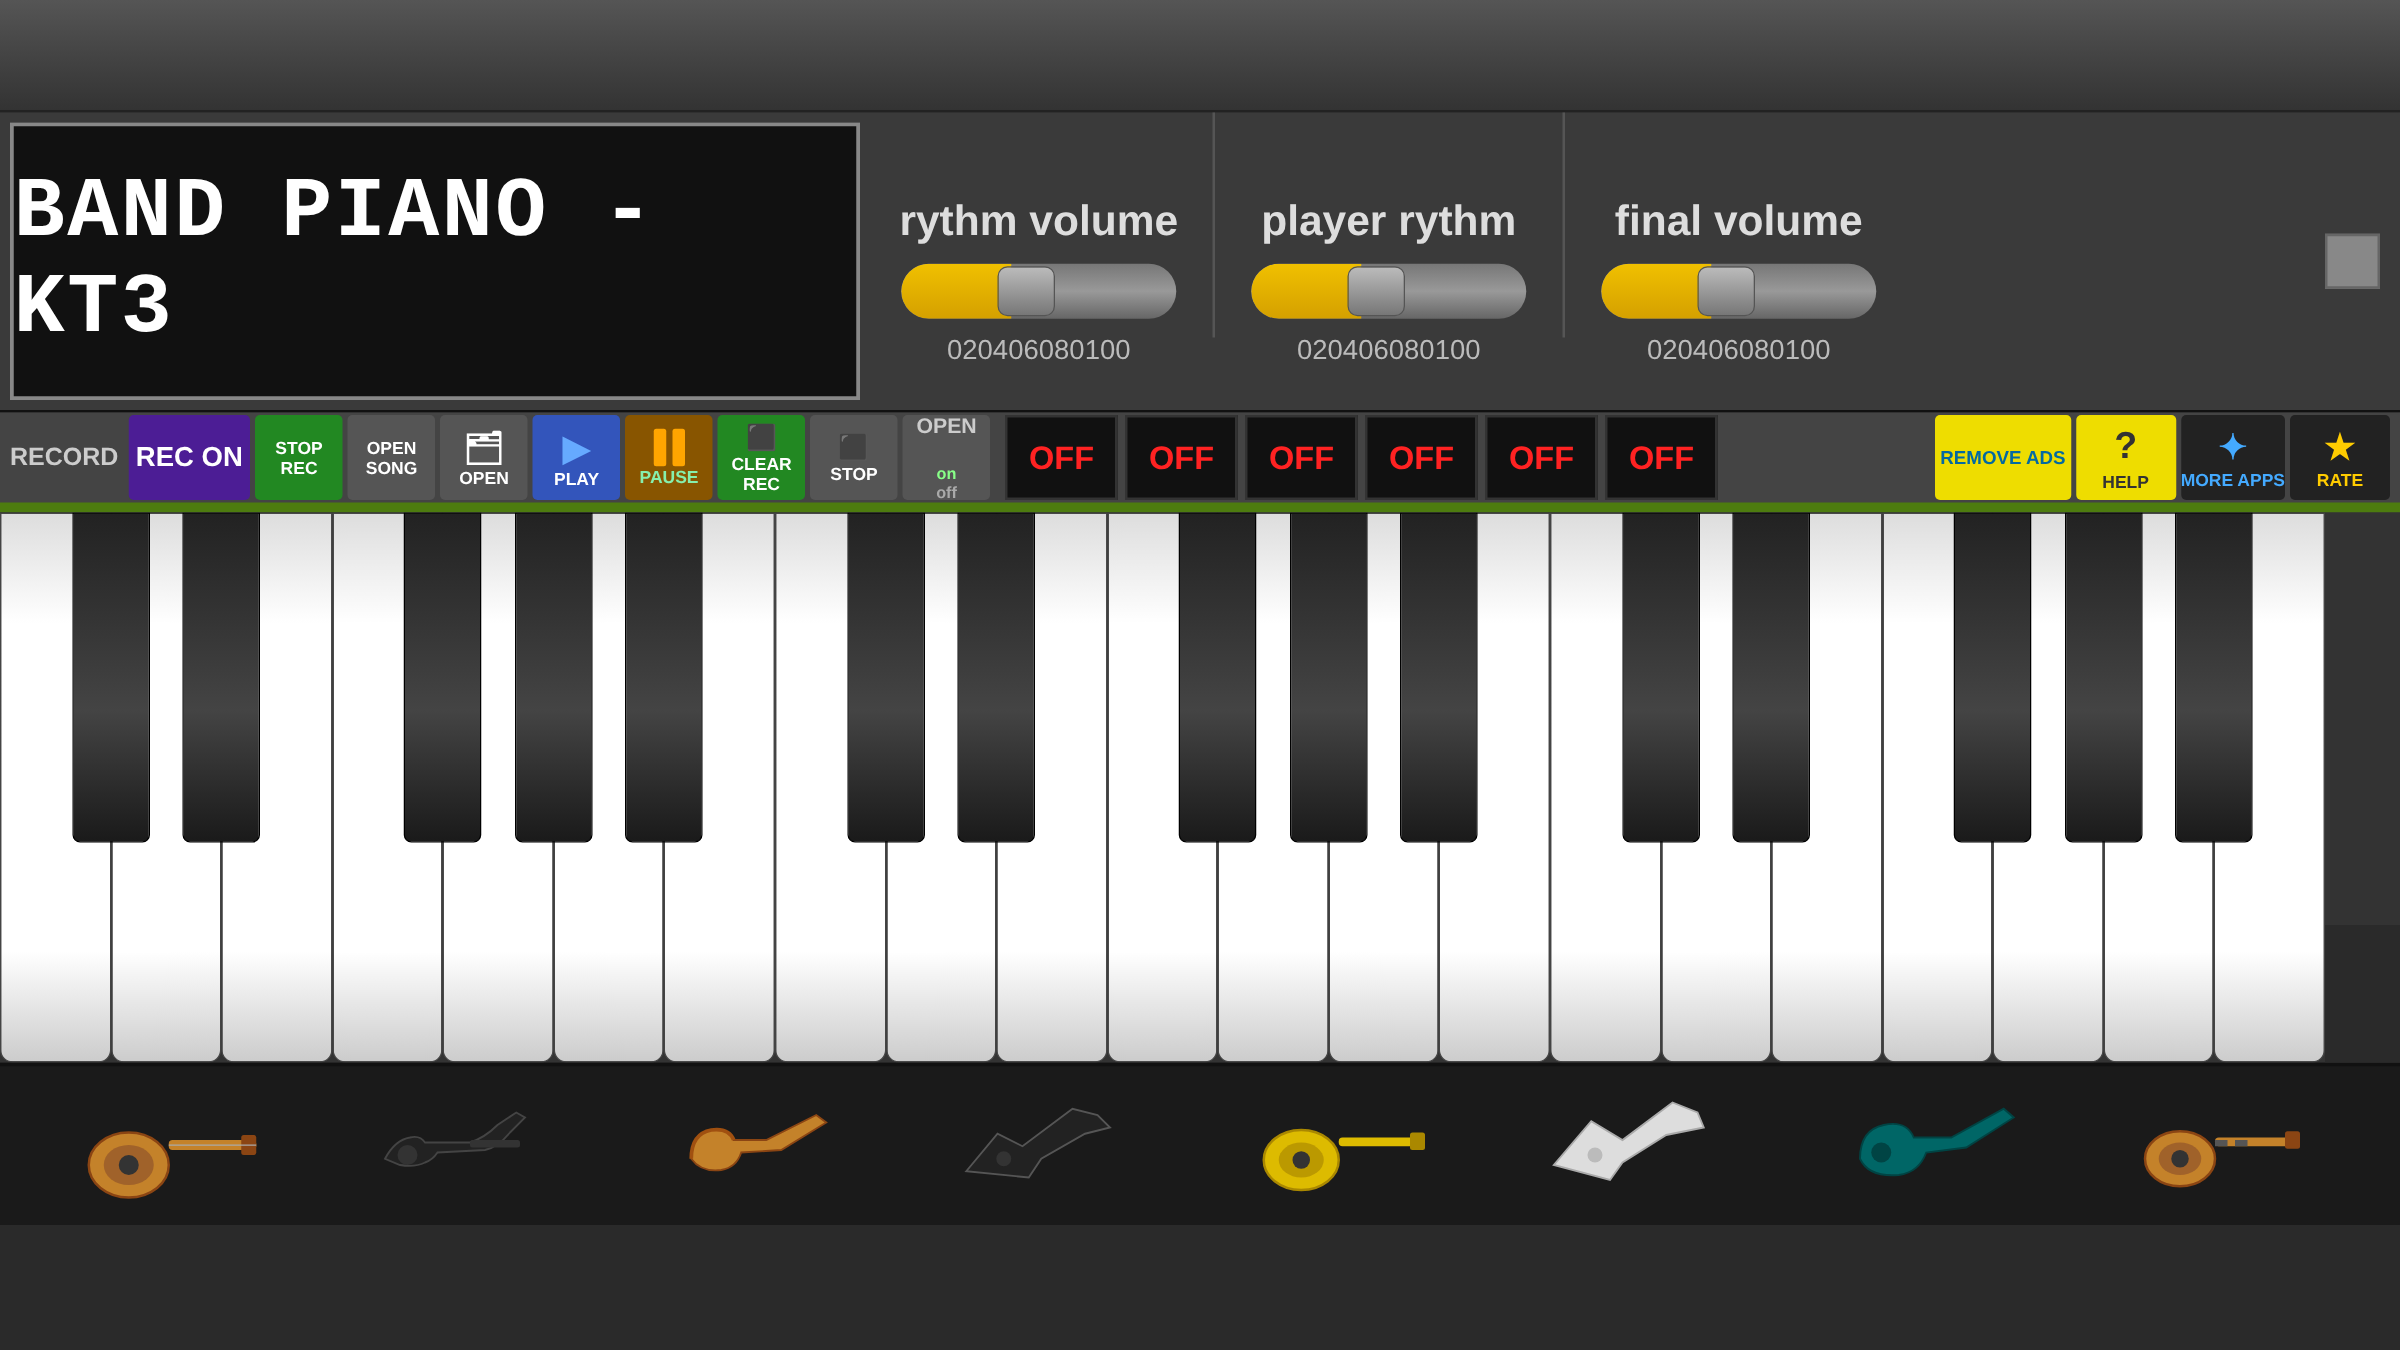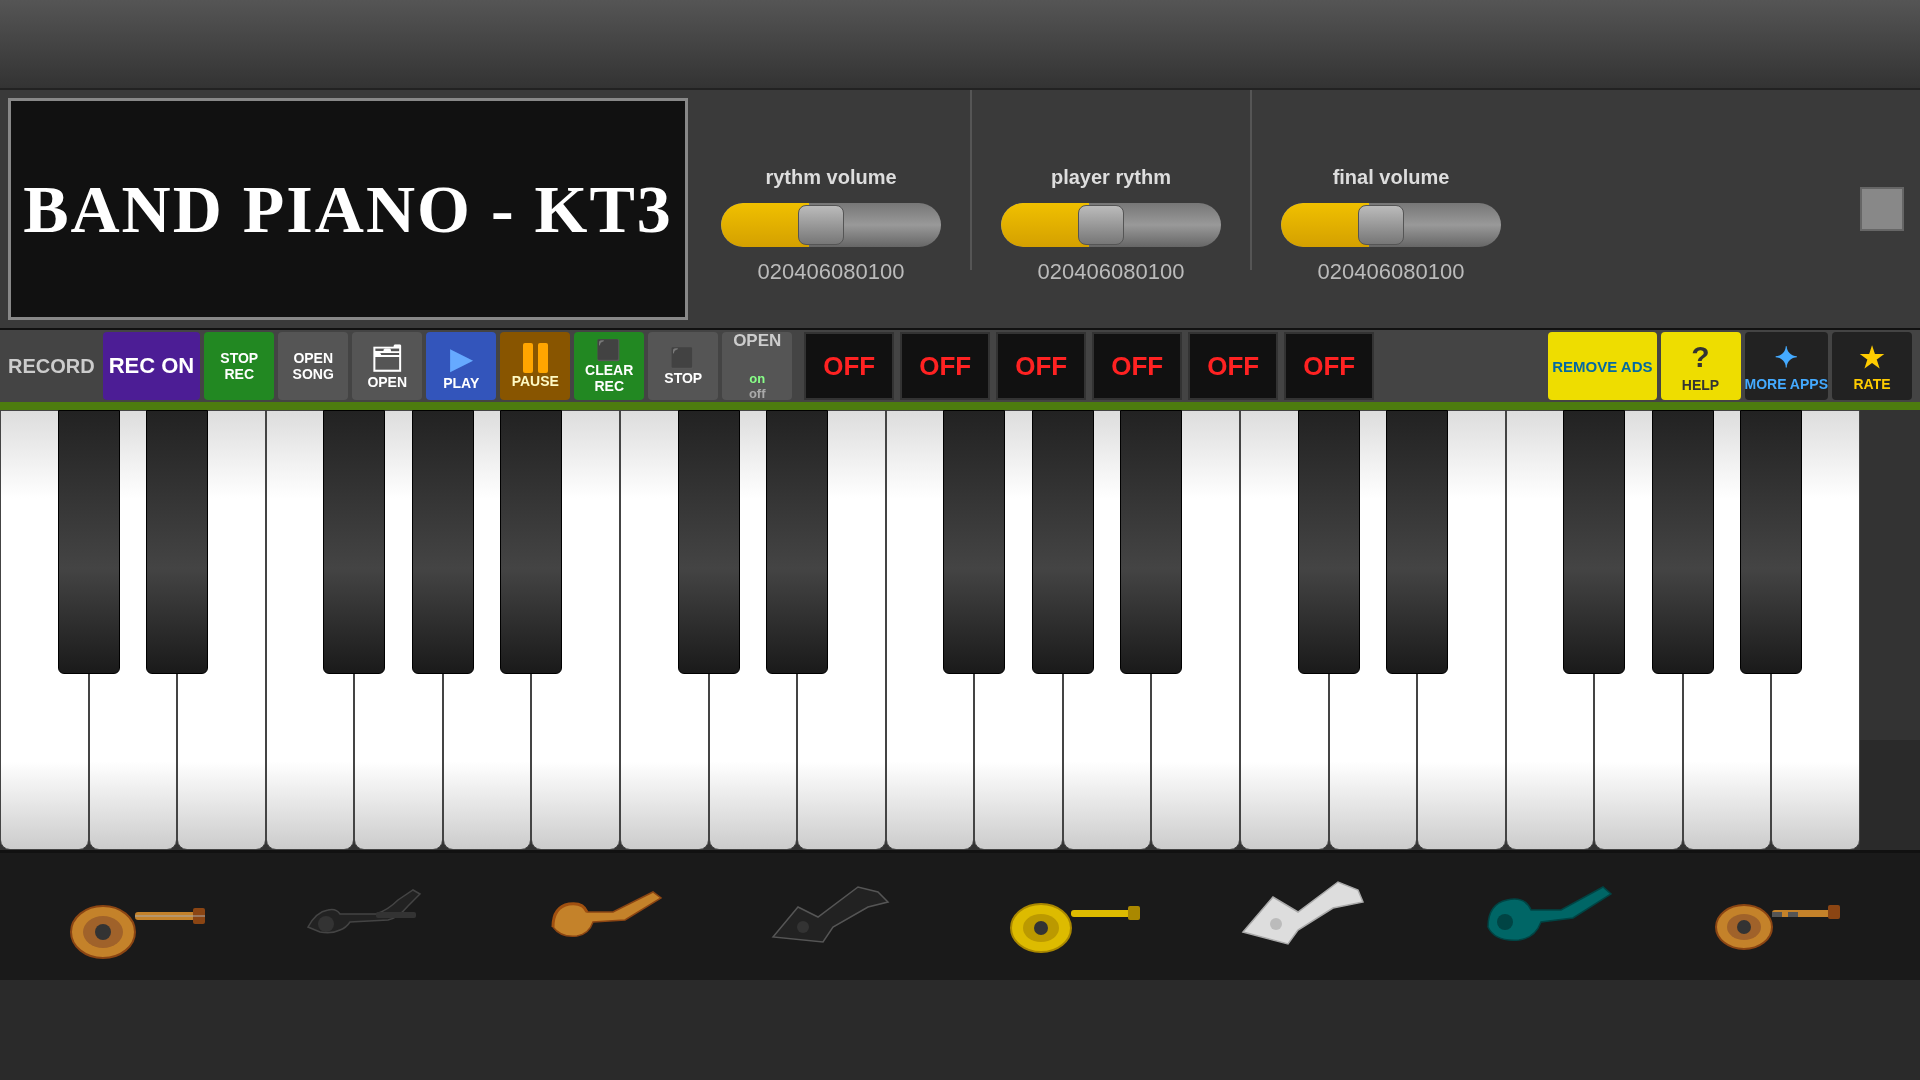--- a/index.html
+++ b/index.html
@@ -37,36 +37,36 @@
       min-width: 680px;
       display: flex;
       align-items: center;
       justify-content: center;
       margin: 8px;
     }
     .title-text {
       color: white;
       font-size: 68px;
       font-weight: bold;
-      font-family: Liberation Serif, serif;
+      font-family: Liberation Mono, monospace;
       letter-spacing: 2px;
     }
 
     
     .volume-section {
       display: flex;
       flex-direction: column;
       align-items: center;
       justify-content: center;
       padding: 10px 20px;
       min-width: 270px;
     }
     .volume-label {
       color: #ddd;
-      font-size: 20px;
+      font-size: 34px;
       font-weight: bold;
       margin-bottom: 14px;
       text-align: center;
       margin-top: 32px;
     }
     .slider-container {
       width: 220px;
       position: relative;
       margin-bottom: 8px;
     }
@@ -173,21 +173,21 @@
       color: white;
       font-size: 14px;
     }
     .btn-play {
       background: #3355bb;
       color: white;
       font-size: 14px;
     }
     .btn-pause {
       background: #885500;
-      color: #fef9c3;
+      color: #86efac;
       font-size: 14px;
     }
     .btn-clear {
       background: #228822;
       color: white;
       font-size: 14px;
     }
     .btn-rythm {
       background: #555;
       color: #ccc;

